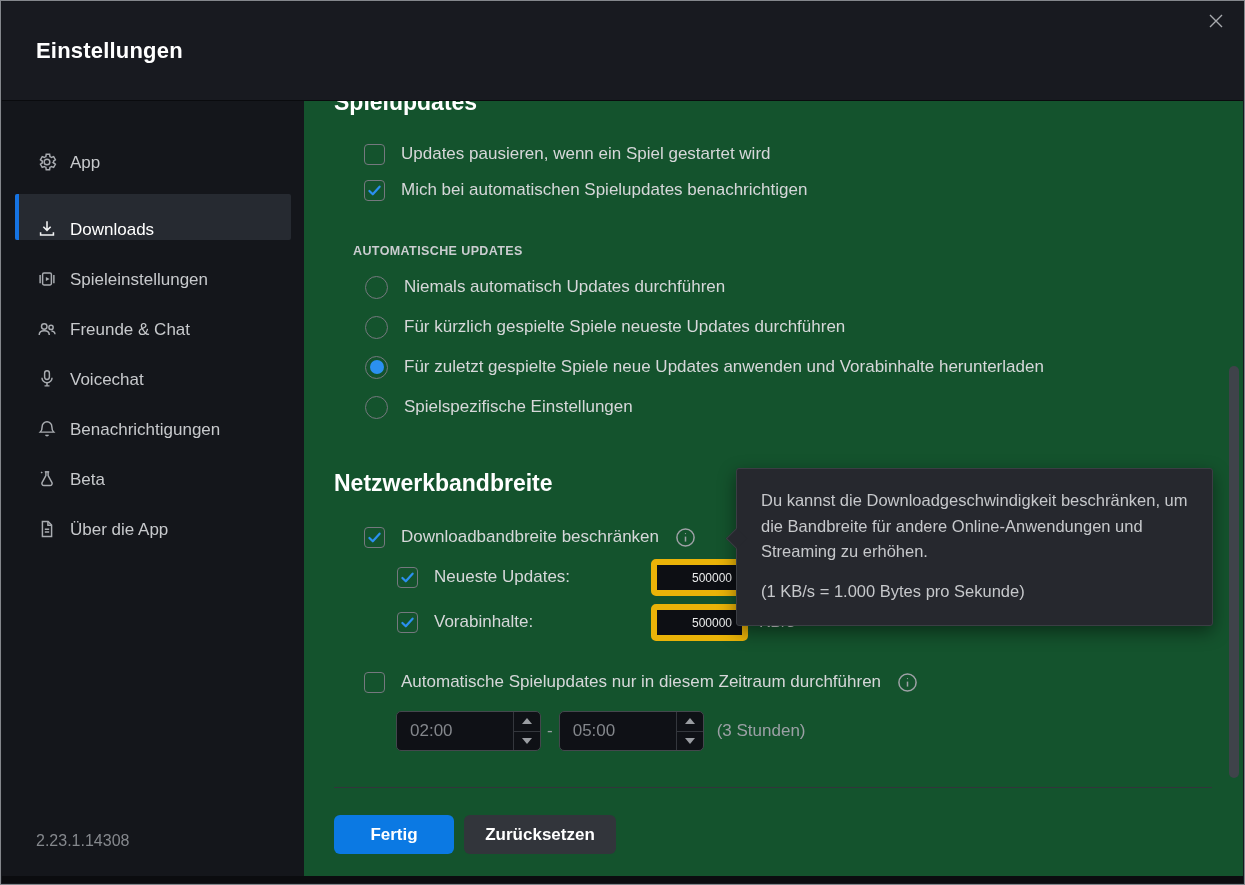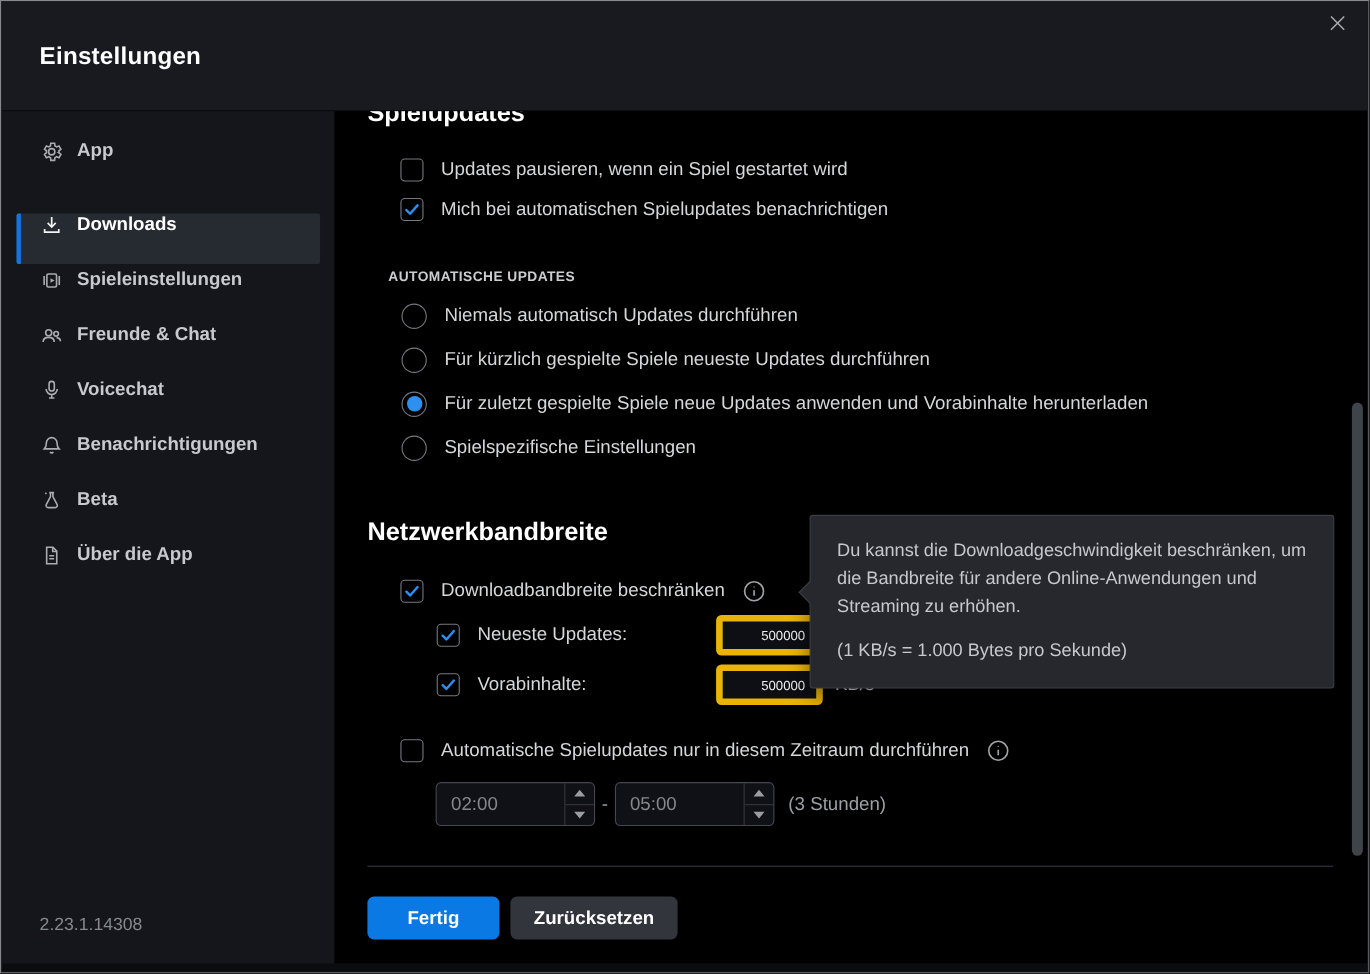--- a/index.html
+++ b/index.html
@@ -14,33 +14,33 @@
   .title { position:absolute; left:34px; top:36px; font-size:22px; font-weight:700;
            color:#ffffff; letter-spacing:.2px; }
   .close-btn { position:absolute; right:15px; top:7px; width:24px; height:24px;
                color:#a7aaae; cursor:pointer; }
 
   
   .sidebar { position:absolute; left:1px; top:100px; width:302px; bottom:8px;
              background:#14161b; }
   .side-nav { position:absolute; left:0; right:0; top:0; padding-top:26px; }
   .side-item { position:relative; height:46px; margin:0 13px 4px 13px; display:flex;
-               align-items:flex-start; gap:12px; padding-left:21px; border-radius:2px;
-               color:#c7c9cc; cursor:pointer;font-weight:bold; }
+               align-items:flex-end; gap:12px; padding-left:21px; border-radius:2px;
+               color:#c7c9cc; cursor:pointer; }
   .side-item .side-icon { width:22px; height:22px; color:#a9acb1; flex:none; display:flex; }
   .side-item.selected { background:#262a31; color:#ffffff;margin-top:21px; }
   .side-item.selected .side-icon { color:#f2f3f4; }
   .side-item.selected::before { content:""; position:absolute; left:0; top:0; bottom:0;
                width:4px; background:#1573e2; border-radius:2px 0 0 2px; }
   .side-label { font-size:17px; }
   .version { position:absolute; left:34px; top:731px; font-size:16px; color:#85888d; }
 
   
   .main { position:absolute; left:303px; top:100px; right:1px; bottom:8px;
-          background:#000000; overflow:hidden; }
+          background:#14532d; overflow:hidden; }
   .h1 { position:absolute; font-size:23px; font-weight:700; color:#ffffff; }
   .row { position:absolute; display:flex; align-items:center; gap:16px; height:24px;text-align:center; }
   .lbl { font-size:17px; color:#d6d7d9; white-space:nowrap; }
   .section-lbl { position:absolute; font-size:12.5px; font-weight:700; color:#cbcdd0;
                  letter-spacing:.4px; }
 
   
   .cb { position:relative; width:21px; height:21px; border:1.5px solid #75787e;
         border-radius:4px; background:transparent; flex:none; cursor:pointer; }
   .cb svg { display:none; position:absolute; left:1px; top:1px; }

